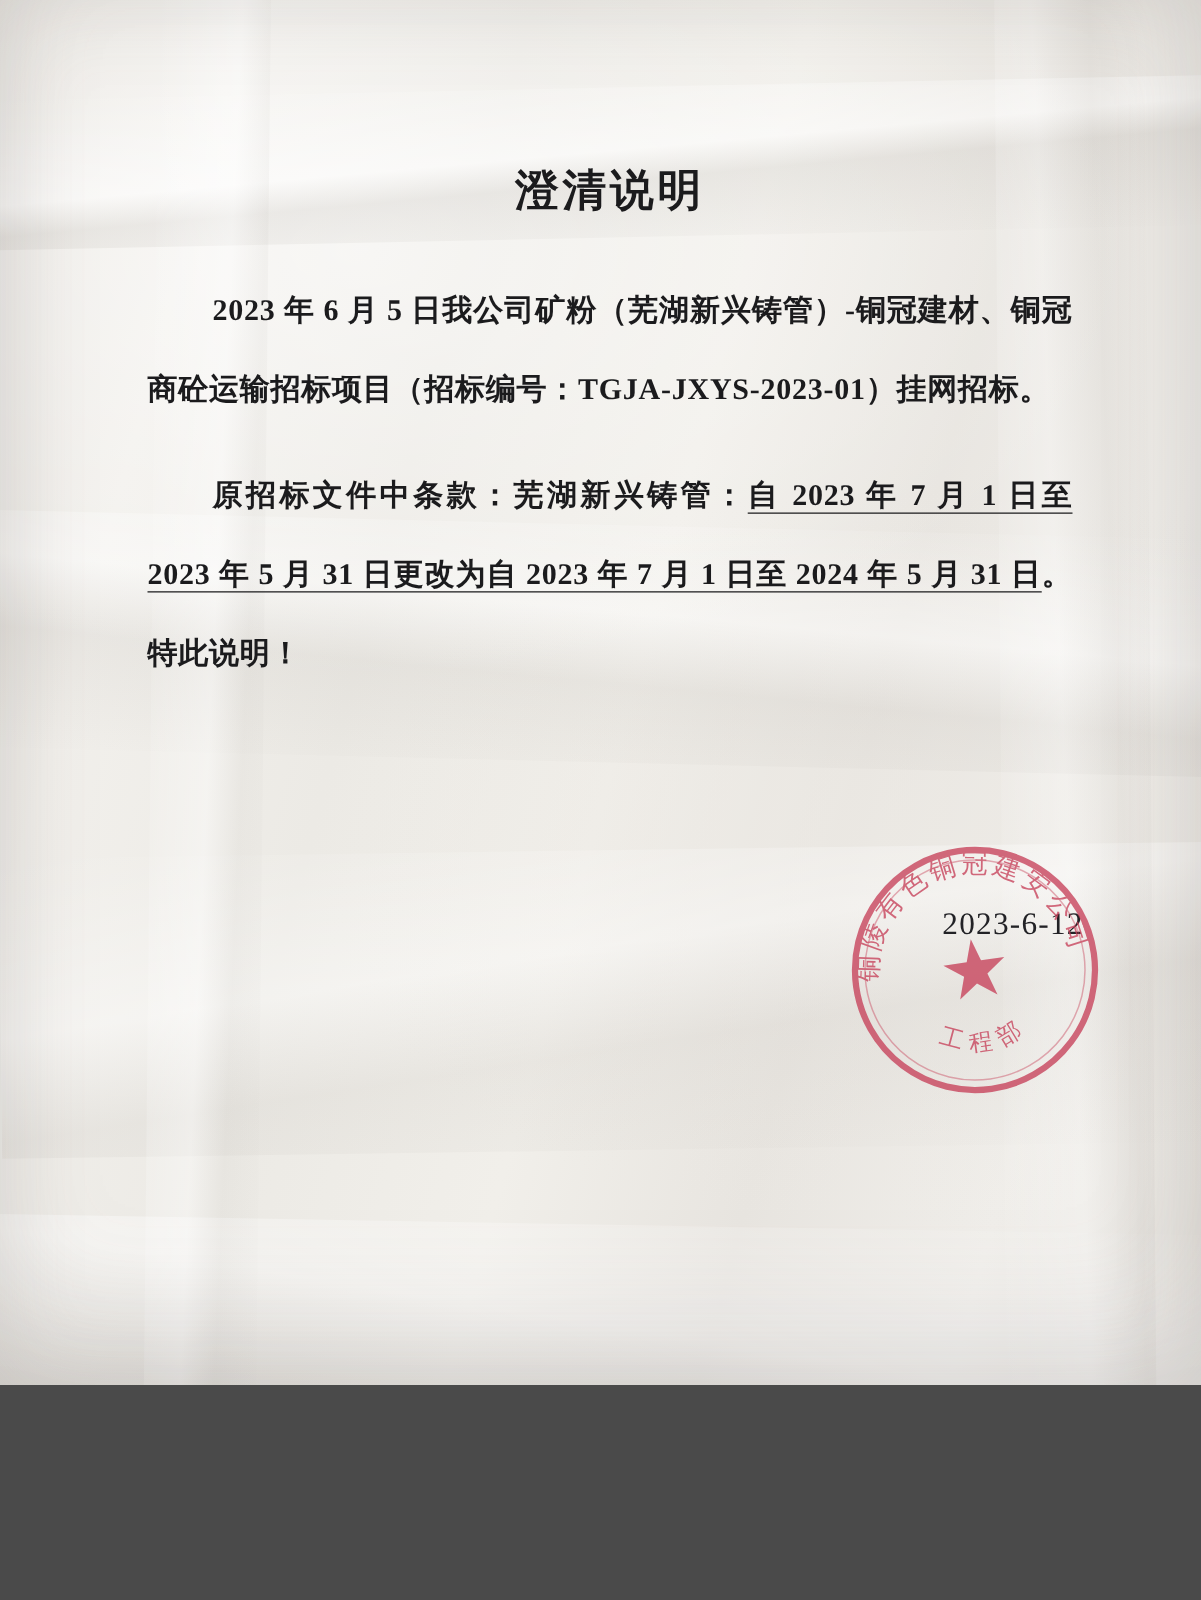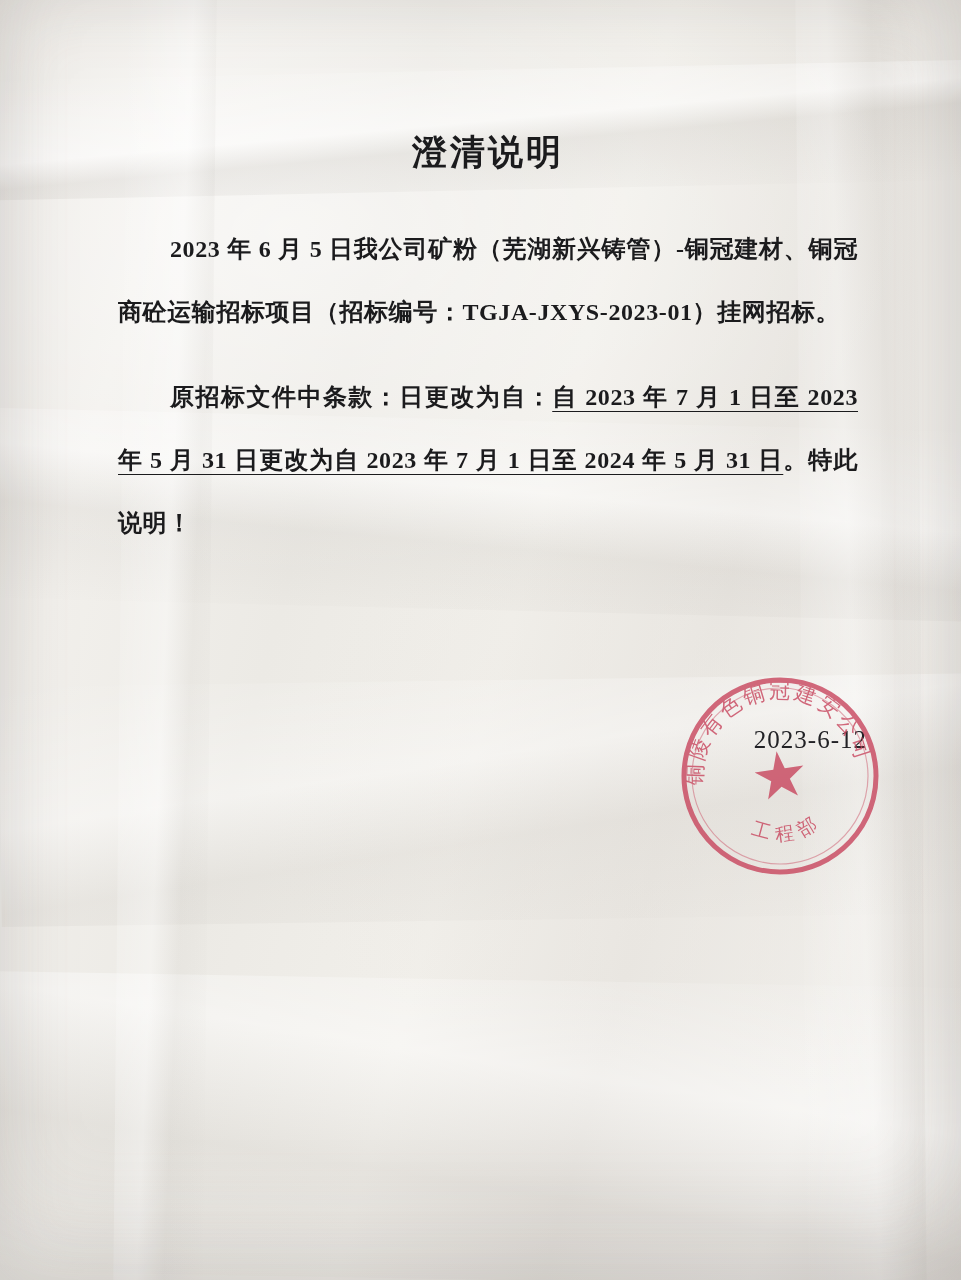--- a/index.html
+++ b/index.html
@@ -11,21 +11,21 @@
     width: 961px;
     height: 1280px;
     overflow: hidden;
     font-family: "Liberation Serif", "DejaVu Serif", serif;
   }
 
   
   .page {
     position: relative;
     width: 961px;
-    height: 1280px;
+    height: 1108px;
     background:
       
       radial-gradient(ellipse 900px 500px at 30% 18%, rgba(255,255,255,0.55), rgba(255,255,255,0) 70%),
       radial-gradient(ellipse 700px 420px at 78% 62%, rgba(236,233,228,0.75), rgba(236,233,228,0) 72%),
       linear-gradient(105deg, #e9e6e1 0%, #f2f0ec 16%, #eceae5 34%, #f1efea 52%, #e8e5e0 68%, #f0eeea 84%, #e6e3de 100%);
     overflow: hidden;
   }
 
   
   .crease {
@@ -152,21 +152,21 @@
 
   <div class="doc">
 
     <h1 class="doc-title">澄清说明</h1>
 
     <p class="para indent">
       <span>2023 年 6 月 5 日我公司矿粉（芜湖新兴铸管）-铜冠建材、铜冠商砼运输招标项目（招标编号：TGJA-JXYS-2023-01）挂网招标。</span>
     </p>
 
     <p class="para indent">
-      <span>原招标文件中条款：日更改为自：</span><span class="u">自 2023 年 7 月 1 日至 2023 年 5 月 31 日更改为自 2023 年 7 月 1 日至 2024 年 5 月 31 日</span><span>。特此说明！</span>
+      <span>原招标文件中条款：芜湖新兴铸管：</span><span class="u">自 2023 年 7 月 1 日至 2023 年 5 月 31 日更改为自 2023 年 7 月 1 日至 2024 年 5 月 31 日</span><span>。特此说明！</span>
     </p>
   </div>
 
   <div class="date-line">2023-6-12</div>
 
   <div class="seal">
     <svg viewBox="0 0 208 208" xmlns="http://www.w3.org/2000/svg">
       <defs>
         <path id="sealTopArc" d="M 26,104 A 78,78 0 0 1 182,104"></path>
         <path id="sealBottomArc" d="M 40,104 A 64,64 0 0 0 168,104"></path>

